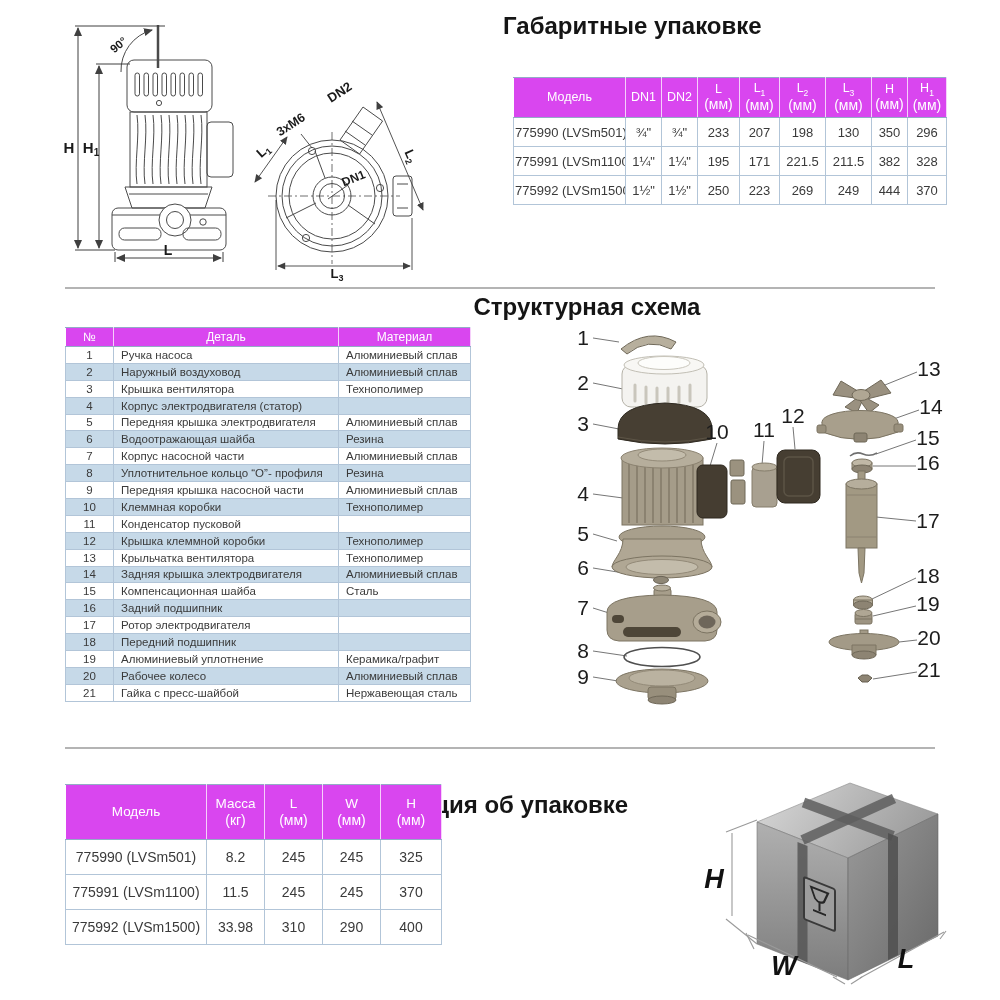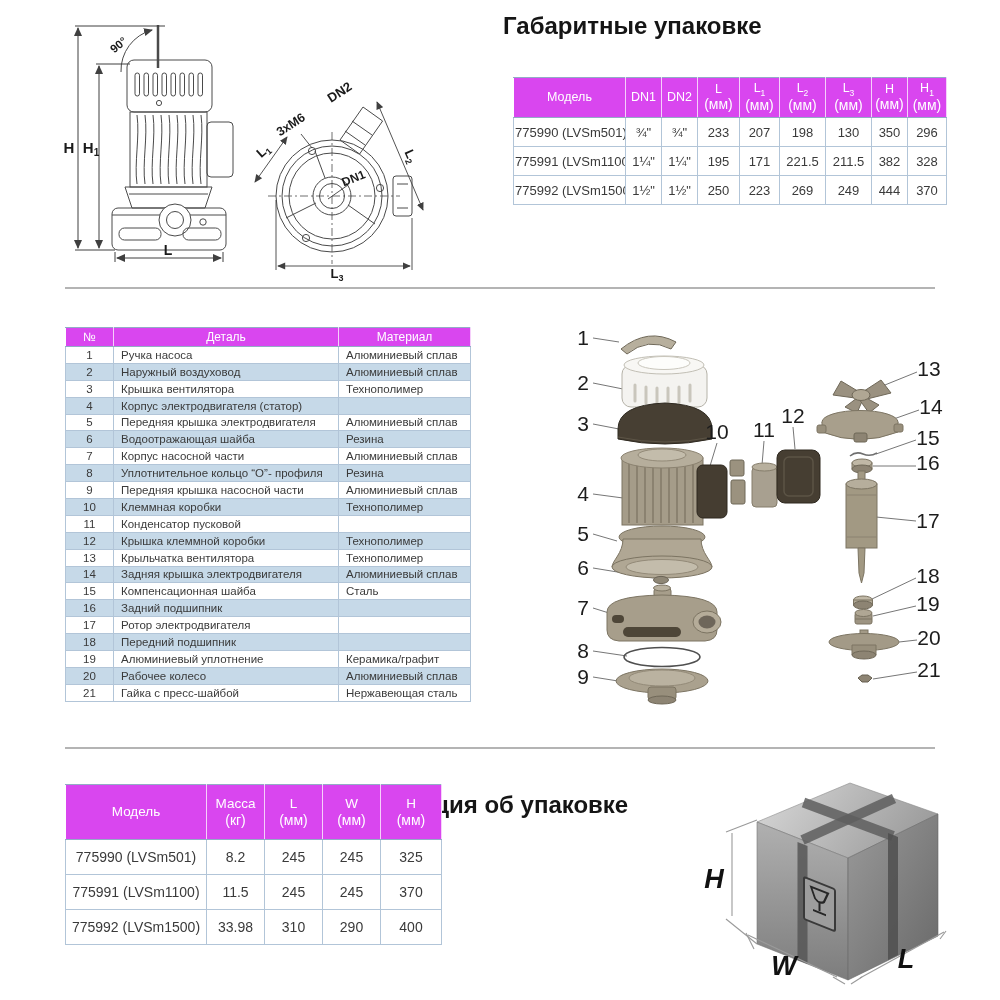--- a/index.html
+++ b/index.html
@@ -195,20 +195,21 @@
         <td>269</td>
         <td>249</td>
         <td>444</td>
         <td>370</td>
       </tr>
       </tbody>
   </table>
 
   <div class="divider" style="top:287px;"></div>
 
+  <div class="sec-title" style="left:452px;top:293px;width:270px;text-align:center;">Структурная схема</div>
 
   <table class="data" id="parts-table">
     <colgroup>
         <col style="width:48px">
         <col style="width:225px">
         <col style="width:132px">
       </colgroup>
     <thead>
         <tr>
 

